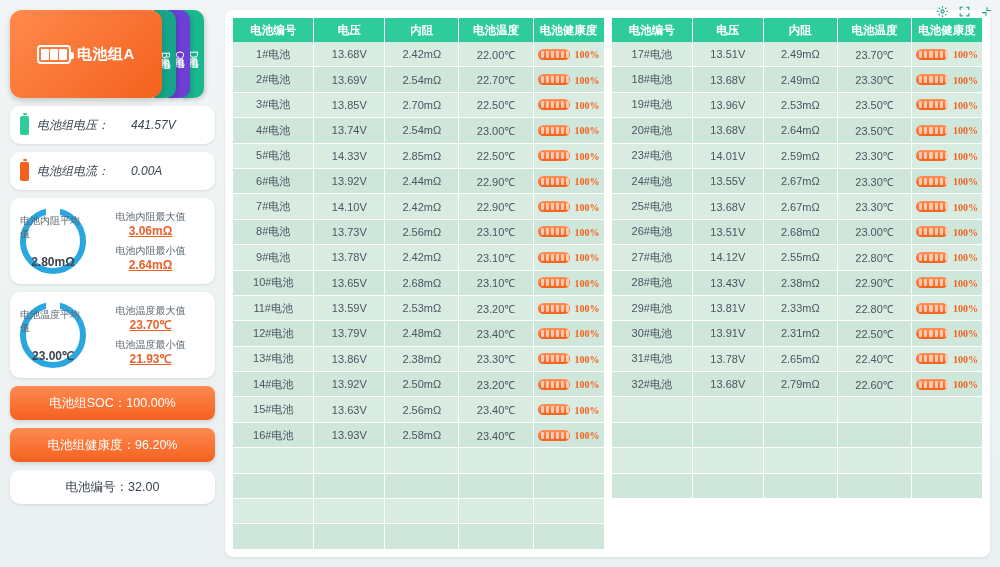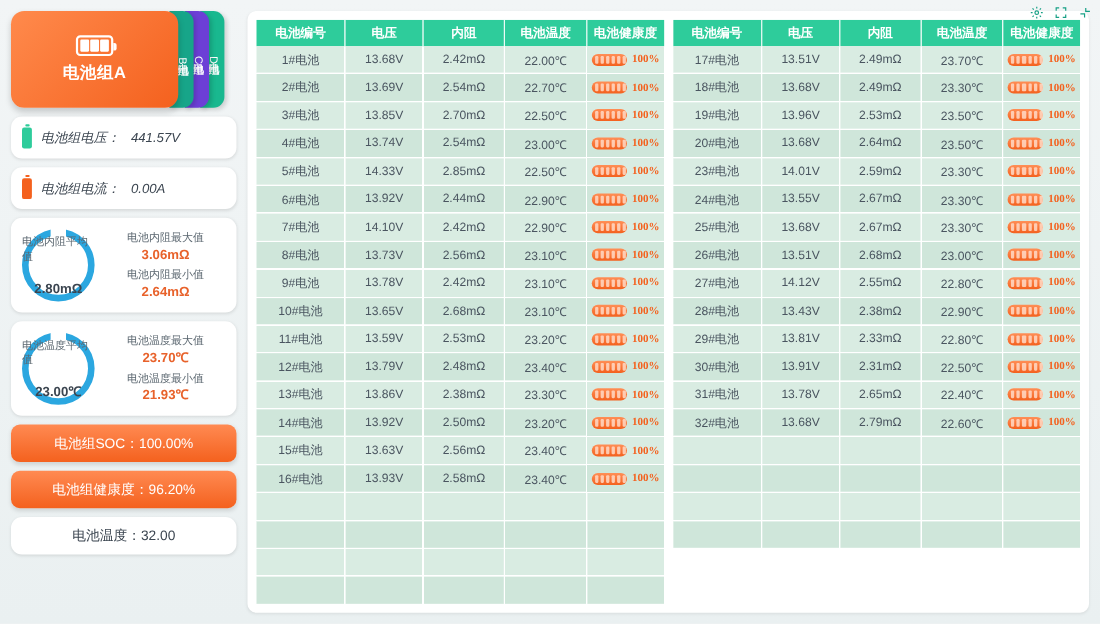--- a/index.html
+++ b/index.html
@@ -63,21 +63,21 @@
   }
   .pack-main {
     position: relative;
     z-index: 4;
     width: 152px;
     background: linear-gradient(135deg, #ff8a4c 0%, #f4611e 100%);
     border-radius: 12px;
     box-shadow: 0 3px 6px rgba(0,0,0,.18);
     color: #fff;
     display: flex;
-    flex-direction: column;
+    flex-direction: row;
     align-items: center;
     justify-content: center;
     gap: 6px;
   }
   .batt-glyph {
     width: 34px;
     height: 19px;
     border: 2px solid #fff;
     border-radius: 4px;
     position: relative;
@@ -157,21 +157,21 @@
     border-radius: 1px;
     background: inherit;
   }
   .row-label {
     font-size: 12px;
     color: #3b4550;
   }
   .row-value {
     font-size: 12px;
     color: #3b4550;
-    margin-left: 2px;
+    margin-left: 14px;
   }
 
   .gauge-card {
     height: 86px;
     display: flex;
     align-items: center;
     gap: 10px;
     padding: 8px 10px;
   }
   .ring {
@@ -217,21 +217,21 @@
   }
   .gauge-side {
     flex: 1;
     display: flex;
     flex-direction: column;
     gap: 6px;
     align-items: center;
   }
   .gauge-side .g-line { text-align: center; line-height: 14px; }
   .gauge-side .g-k { font-size: 10px; color: #5b6770; }
-  .gauge-side .g-v { font-size: 12px; color: #e8622b; font-weight: bold; }
+  .gauge-side .g-v { font-size: 12px; color: #e8622b; font-weight: bold; text-decoration: underline; }
 
   .pill {
     height: 34px;
     border-radius: 8px;
     background: linear-gradient(180deg,#ff8a52 0%, #f4611e 100%);
     color: #fff;
     display: flex;
     align-items: center;
     justify-content: center;
     font-size: 12.5px;
@@ -425,21 +425,21 @@
       <span>电池组SOC：</span>
       <span>100.00%</span>
     </div>
 
     <div class="pill">
       <span>电池组健康度：</span>
       <span>96.20%</span>
     </div>
 
     <div class="card flat-card">
-      <span>电池温度：</span>
+      <span>电池编号：</span>
       <span>32.00</span>
     </div>
   </div>
 
   <div class="right">
     <div class="tbl-wrap">
       <table>
         <thead>
           <tr id="head-left">
               <th style="width: 22%;">电池编号</th>

